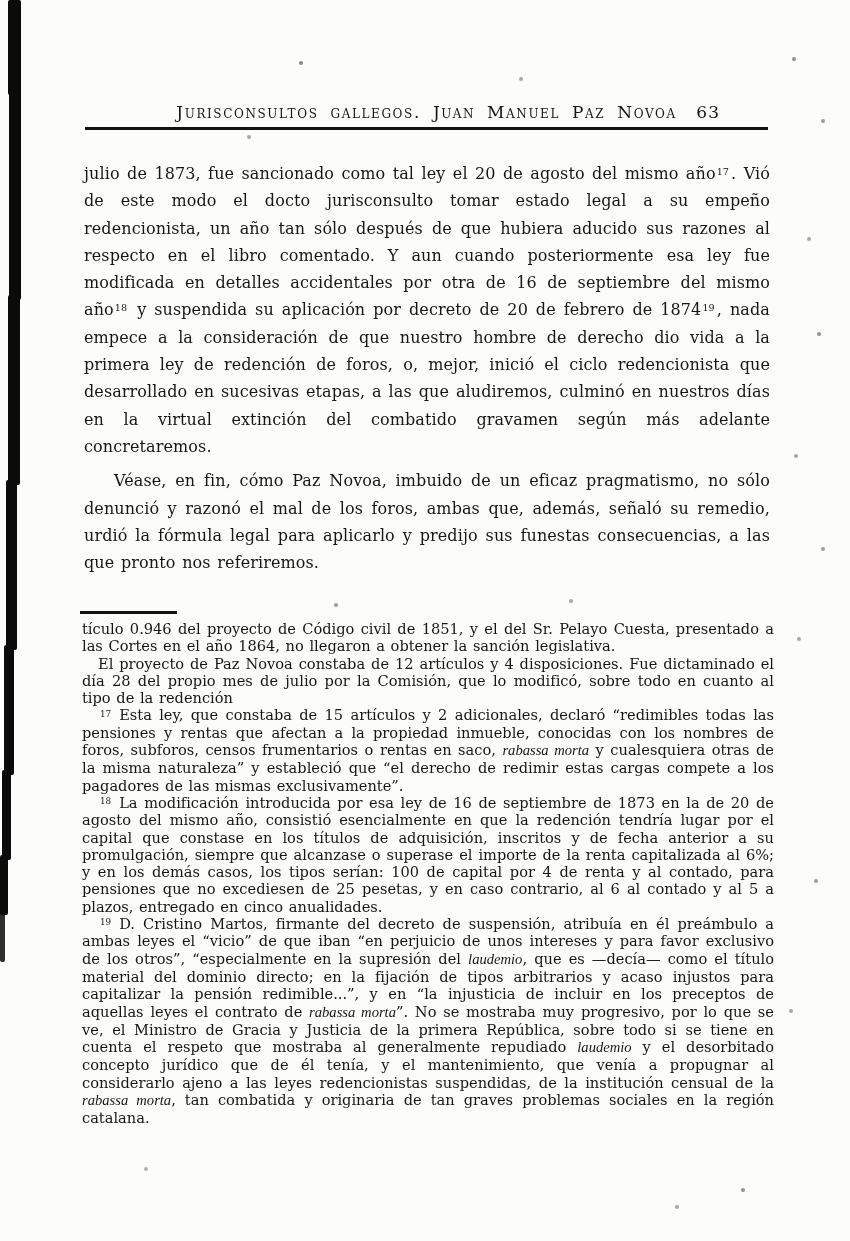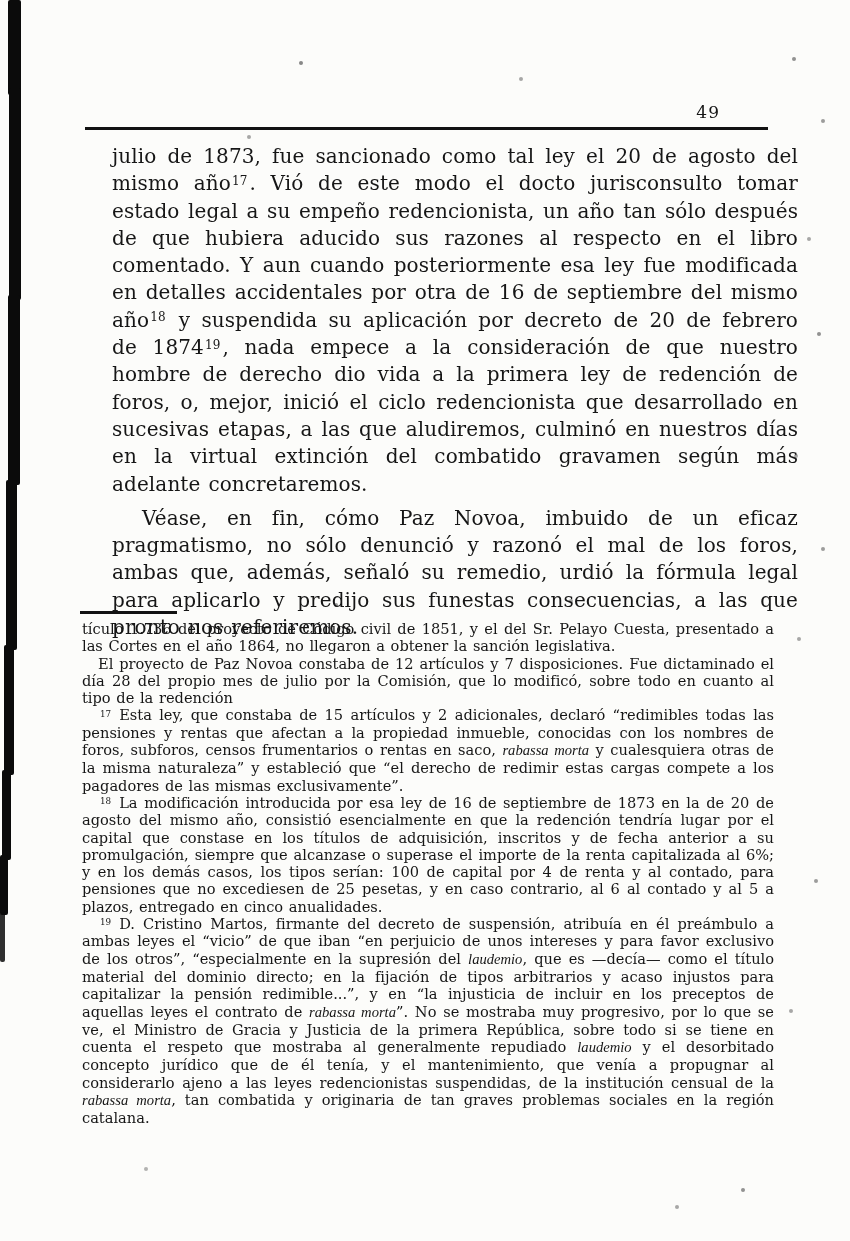--- a/index.html
+++ b/index.html
@@ -60,23 +60,23 @@
   .page-number {
     position: absolute; right: 48px; top: 0; font-size: 17px; letter-spacing: 1px;
   }
   .header-rule {
     position: absolute; top: 127px; left: 85px; width: 683px; height: 3px;
     background: #121212;
   }
 
   
   .body-text {
-    position: absolute; top: 143px; left: 84px; width: 686px;
-    font-size: 20px; line-height: 27.3px;
-    text-align: justify; word-spacing: 1.5px; letter-spacing: 0.1px; margin-left: 28px;
+    position: absolute; top: 160px; left: 84px; width: 686px;
+    font-size: 16px; line-height: 27.3px;
+    text-align: justify; word-spacing: 1.5px; letter-spacing: 0.1px;
   }
   .body-text p { margin: 0; }
   .body-text p.indent { text-indent: 30px; }
   .body-text p + p { margin-top: 7px; }
   sup { font-size: 0.6em; line-height: 0; vertical-align: baseline;
         position: relative; top: -0.45em; }
   .body-text sup { margin: 0 2px 0 1px; }
 
   
   .footnote-rule {
@@ -105,33 +105,34 @@
     <div class="seg seg4"></div>
       <div class="seg seg5"></div>
       <div class="seg seg6"></div>
     <div class="seg seg7"></div>
       <div class="seg seg8"></div>
   </div>
 
   <div class="speckles"></div>
 
   <div class="running-header">
-    <div class="page-number">49</div>
+    <div class="header-title">Jurisconsultos gallegos. Juan Manuel Paz Novoa</div>
+    <div class="page-number">63</div>
   </div>
 
   <div class="header-rule"></div>
 
   <div class="body-text">
       <p class="noindent"><span>julio de 1873, fue sancionado como tal ley el 20 de agosto del mismo año</span><sup>17</sup><span>. Vió de este modo el docto jurisconsulto tomar estado legal a su empeño redencionista, un año tan sólo después de que hubiera aducido sus razones al respecto en el libro comentado. Y aun cuando posteriormente esa ley fue modificada en detalles accidentales por otra de 16 de septiembre del mismo año</span><sup>18</sup><span> y suspendida su aplicación por decreto de 20 de febrero de 1874</span><sup>19</sup><span>, nada empece a la consideración de que nuestro hombre de derecho dio vida a la primera ley de redención de foros, o, mejor, inició el ciclo redencionista que desarrollado en sucesivas etapas, a las que aludiremos, culminó en nuestros días en la virtual extinción del combatido gravamen según más adelante concretaremos.</span></p>
       <p class="indent"><span>Véase, en fin, cómo Paz Novoa, imbuido de un eficaz pragmatismo, no sólo denunció y razonó el mal de los foros, ambas que, además, señaló su remedio, urdió la fórmula legal para aplicarlo y predijo sus funestas consecuencias, a las que pronto nos referiremos.</span></p>
     </div>
 
   <div class="footnote-rule"></div>
 
   <div class="footnotes">
-      <p class="noindent"><span>tículo 1.736 del proyecto de Código civil de 1851, y el del Sr. Pelayo Cuesta, presentado a las Cortes en el año 1864, no llegaron a obtener la sanción legislativa.</span></p>
-      <p class="indent"><span>El proyecto de Paz Novoa constaba de 12 artículos y 7 disposiciones. Fue dictaminado el día 28 del propio mes de julio por la Comisión, que lo modificó, sobre todo en cuanto al tipo de la redención</span></p>
+      <p class="noindent"><span>tículo 0.946 del proyecto de Código civil de 1851, y el del Sr. Pelayo Cuesta, presentado a las Cortes en el año 1864, no llegaron a obtener la sanción legislativa.</span></p>
+      <p class="indent"><span>El proyecto de Paz Novoa constaba de 12 artículos y 4 disposiciones. Fue dictaminado el día 28 del propio mes de julio por la Comisión, que lo modificó, sobre todo en cuanto al tipo de la redención</span></p>
       <p class="indent"><sup>17</sup><span>Esta ley, que constaba de 15 artículos y 2 adicionales, declaró “redimibles todas las pensiones y rentas que afectan a la propiedad inmueble, conocidas con los nombres de foros, subforos, censos frumentarios o rentas en saco, </span><i>rabassa morta</i><span> y cualesquiera otras de la misma naturaleza” y estableció que “el derecho de redimir estas cargas compete a los pagadores de las mismas exclusivamente”.</span></p>
       <p class="indent"><sup>18</sup><span>La modificación introducida por esa ley de 16 de septiembre de 1873 en la de 20 de agosto del mismo año, consistió esencialmente en que la redención tendría lugar por el capital que constase en los títulos de adquisición, inscritos y de fecha anterior a su promulgación, siempre que alcanzase o superase el importe de la renta capitalizada al 6%; y en los demás casos, los tipos serían: 100 de capital por 4 de renta y al contado, para pensiones que no excediesen de 25 pesetas, y en caso contrario, al 6 al contado y al 5 a plazos, entregado en cinco anualidades.</span></p>
       <p class="indent"><sup>19</sup><span>D. Cristino Martos, firmante del decreto de suspensión, atribuía en él preámbulo a ambas leyes el “vicio” de que iban “en perjuicio de unos intereses y para favor exclusivo de los otros”, “especialmente en la supresión del </span><i>laudemio</i><span>, que es —decía— como el título material del dominio directo; en la fijación de tipos arbitrarios y acaso injustos para capitalizar la pensión redimible...”, y en “la injusticia de incluir en los preceptos de aquellas leyes el contrato de </span><i>rabassa morta</i><span>”. No se mostraba muy progresivo, por lo que se ve, el Ministro de Gracia y Justicia de la primera República, sobre todo si se tiene en cuenta el respeto que mostraba al generalmente repudiado </span><i>laudemio</i><span> y el desorbitado concepto jurídico que de él tenía, y el mantenimiento, que venía a propugnar al considerarlo ajeno a las leyes redencionistas suspendidas, de la institución censual de la </span><i>rabassa morta</i><span>, tan combatida y originaria de tan graves problemas sociales en la región catalana.</span></p>
     </div>
 
 </div>
 
 </body></html>

